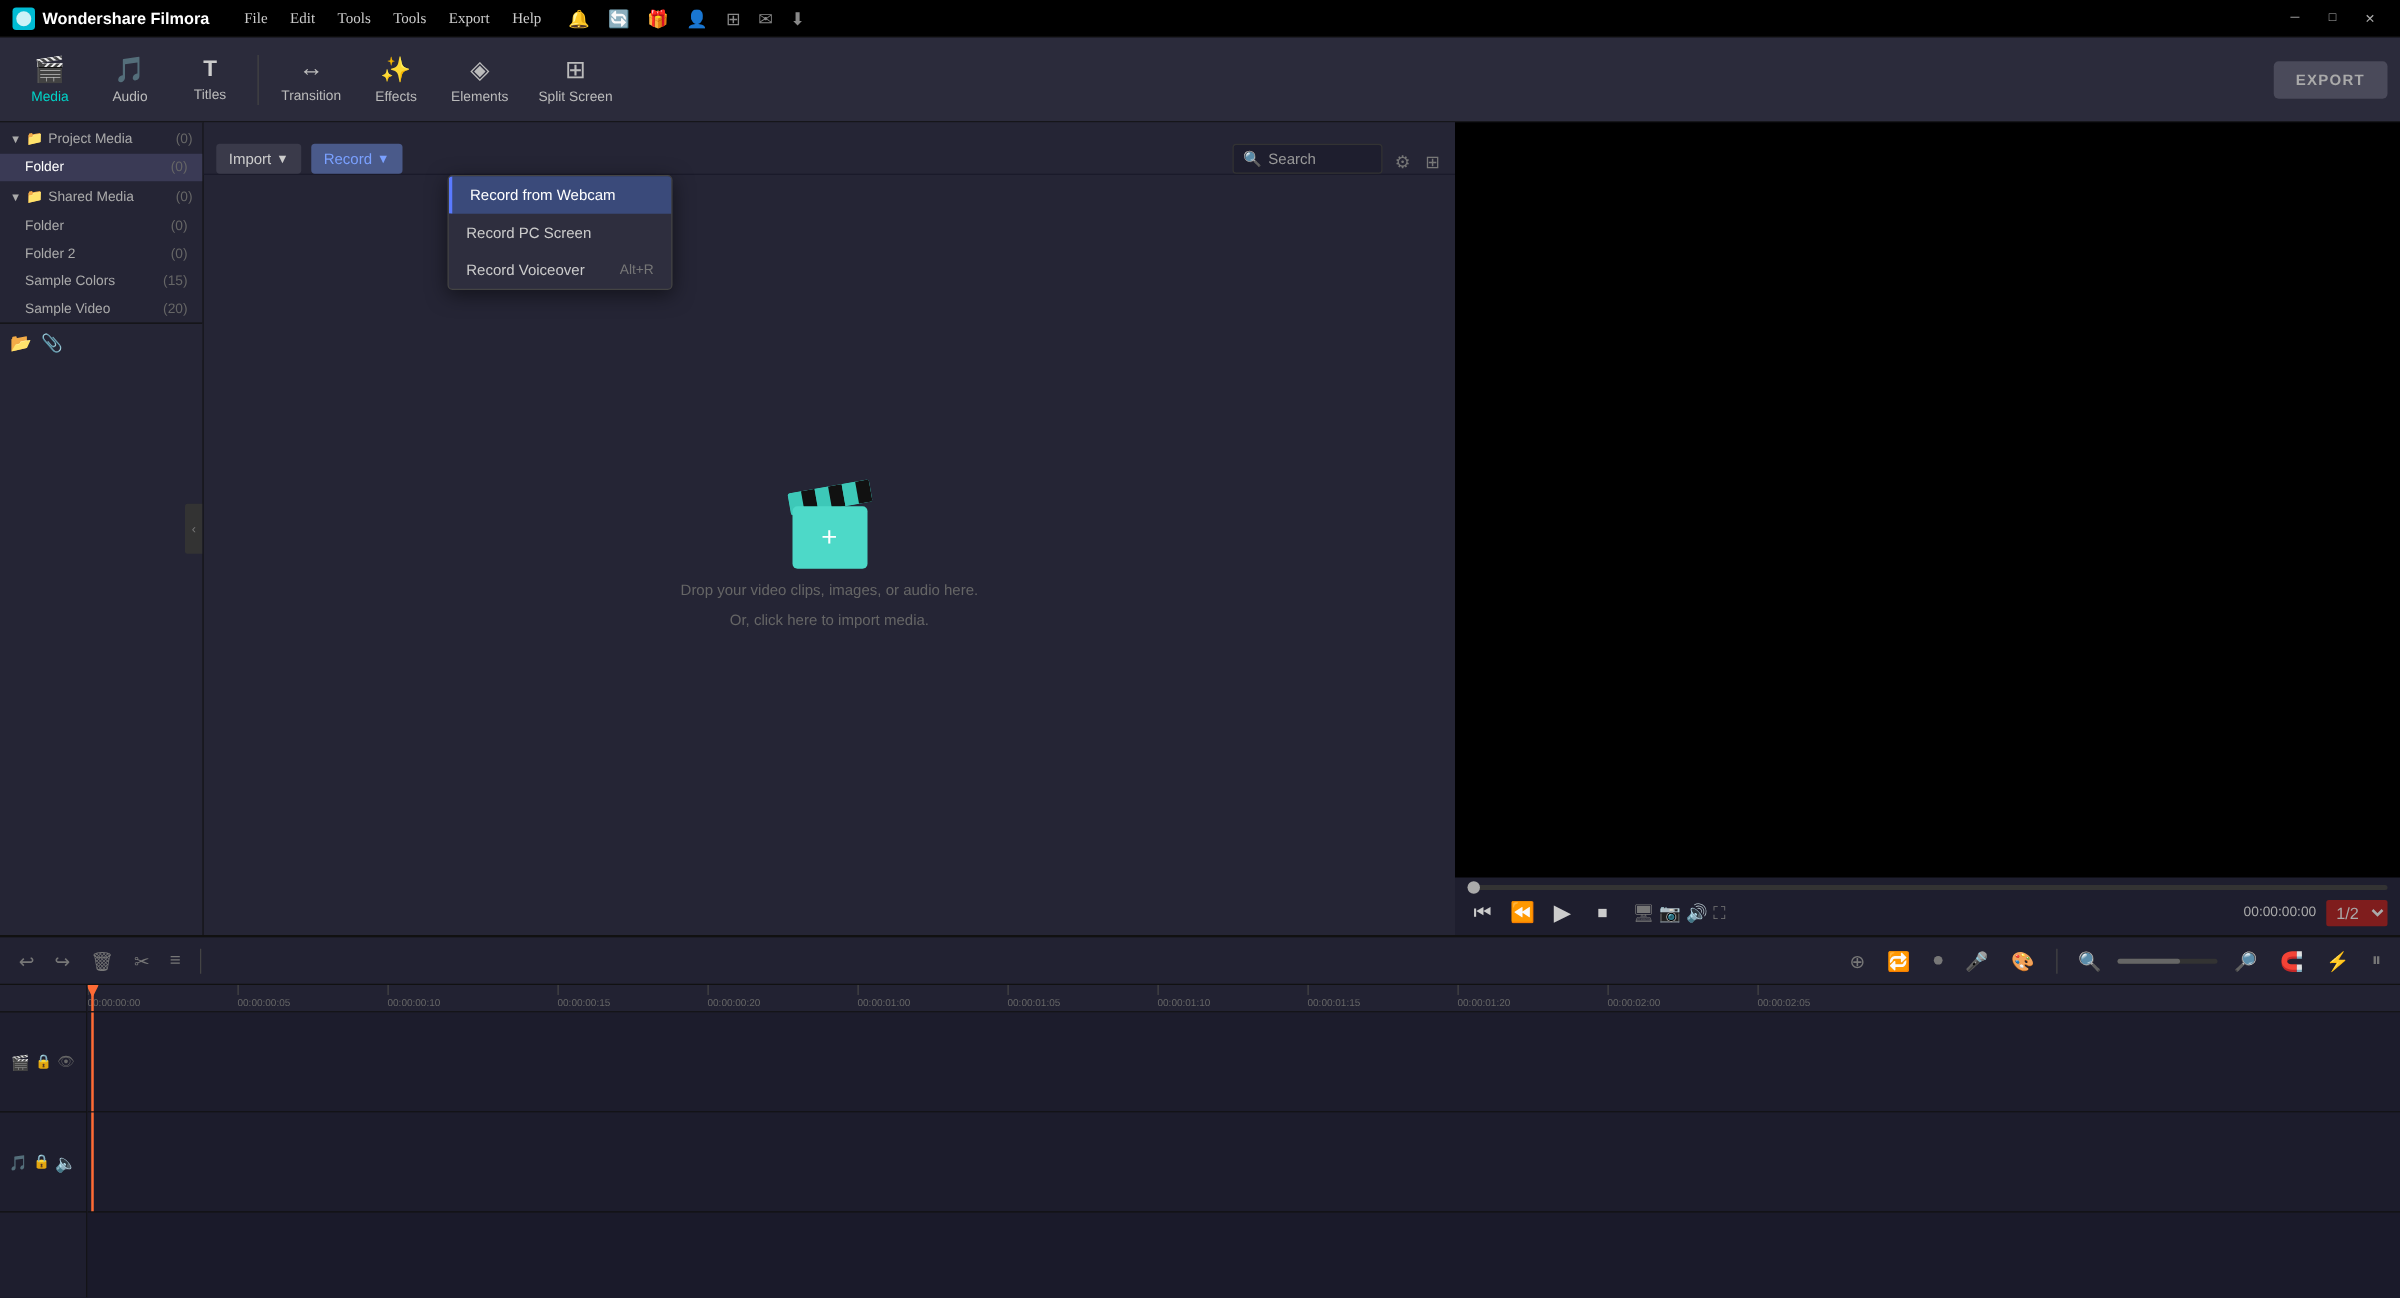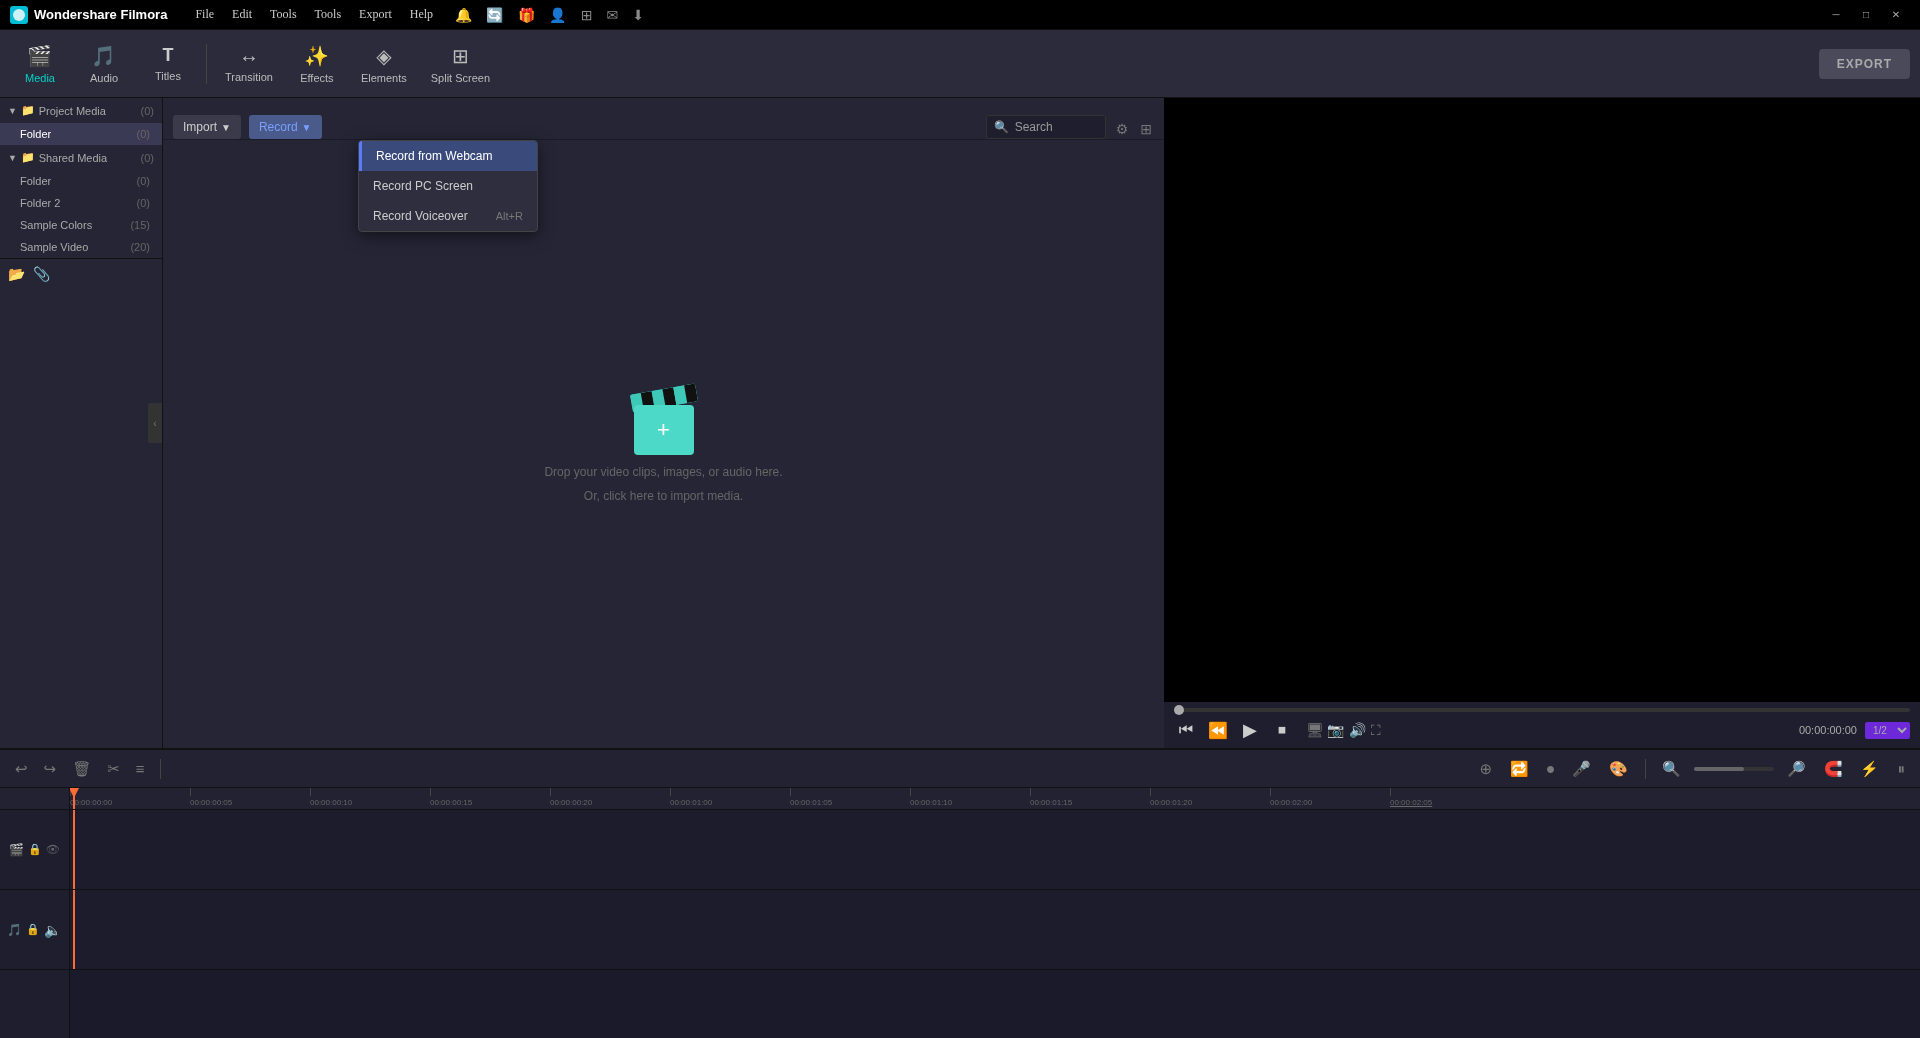--- a/index.html
+++ b/index.html
@@ -286,24 +286,24 @@
       border: none;
       color: #ccc;
       cursor: pointer;
       font-size: 16px;
       display: flex;
       align-items: center;
       justify-content: center;
     }
     .time-display { color: #aaa; font-size: 11px; margin-left: auto; }
     .quality-select {
-      background: #6d28d9;
+      background: #7f1d1d;
       border: none;
       color: #aaa;
-      font-size: 10px;
+      font-size: 13px;
       padding: 2px 4px;
       border-radius: 2px;
     }
     .preview-extra-icons { display: flex; gap: 4px; margin-left: 4px; }
     .prev-icon { color: #777; font-size: 14px; cursor: pointer; }
 
     
     #bottom-section {
       height: 290px;
       background: #1a1a2a;
@@ -708,21 +708,21 @@
             <div class="ruler-label">00:00:00:00</div>
           </div>
           <div class="ruler-mark" style="width:120px;">
             <div class="ruler-tick"></div>
             <div class="ruler-label">00:00:00:05</div>
           </div>
           <div class="ruler-mark" style="width:120px;">
             <div class="ruler-tick"></div>
             <div class="ruler-label">00:00:00:10</div>
           </div>
-          <div class="ruler-mark" style="width:120px;">
+          <div class="ruler-mark" style="width:120px;margin-left:16px;">
             <div class="ruler-tick"></div>
             <div class="ruler-label">00:00:00:15</div>
           </div>
           <div class="ruler-mark" style="width:120px;">
             <div class="ruler-tick"></div>
             <div class="ruler-label">00:00:00:20</div>
           </div>
           <div class="ruler-mark" style="width:120px;">
             <div class="ruler-tick"></div>
             <div class="ruler-label">00:00:01:00</div>
@@ -740,21 +740,21 @@
             <div class="ruler-label">00:00:01:15</div>
           </div>
           <div class="ruler-mark" style="width:120px;">
             <div class="ruler-tick"></div>
             <div class="ruler-label">00:00:01:20</div>
           </div>
           <div class="ruler-mark" style="width:120px;">
             <div class="ruler-tick"></div>
             <div class="ruler-label">00:00:02:00</div>
           </div>
-          <div class="ruler-mark" style="width:120px;text-decoration:underline;">
+          <div class="ruler-mark" style="width:120px;">
             <div class="ruler-tick"></div>
             <div class="ruler-label">00:00:02:05</div>
           </div>
         </div>
       </div>
       <div class="timeline-tracks">
         <div class="track-row video">
           <div class="timeline-cursor-line"></div>
         </div>
         <div class="track-row audio">

